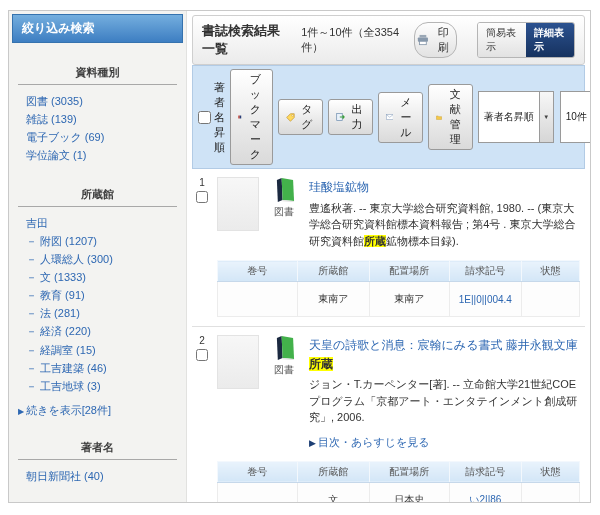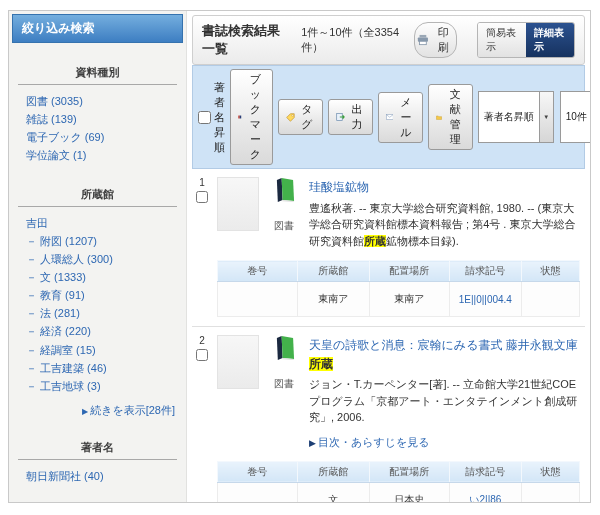--- a/index.html
+++ b/index.html
@@ -12,21 +12,21 @@
 
   
   .sidebar { width:178px; flex-shrink:0; background:#f3f3f1; border-right:1px solid #e2e2e0; padding:3px; }
   .sidebar-header { background:linear-gradient(#74aede,#3d7ec2); border:1px solid #3572ae;
     color:#fff; font-weight:bold; font-size:12px; padding:5px 9px; }
   .side-section { margin:22px 6px 0 6px; }
   .side-section h3 { font-size:11px; color:#3d3d3d; font-weight:bold;
     border-bottom:1px solid #a8a8a8; padding:0 2px 4px 2px; margin-bottom:7px;text-align:center; }
   .side-link { display:block; color:#2d67b2; font-size:11px; line-height:1.65; padding-left:8px; }
   .side-link.sub { padding-left:8px; }
-  .more-link { display:block; text-align:right; color:#2d67b2; font-size:11px; margin:8px 2px 0 0; }
+  .more-link { display:block; color:#2d67b2; font-size:11px; margin:8px 2px 0 0; }
   .more-link .tri { font-size:8px; margin-right:2px; }
 
   
   .main { flex:1; padding:4px 5px; overflow:hidden; }
 
   .title-bar { display:flex; align-items:center; gap:10px; border:1px solid #cfcfcf;
     border-radius:3px; background:linear-gradient(#ffffff,#ebebeb); padding:6px 9px; }
   .page-title { font-size:13px; font-weight:bold; color:#333; }
   .result-count { font-size:11px; color:#333; }
   .print-btn { display:inline-flex; align-items:center; gap:4px; border:1px solid #b5b5b5;
@@ -58,21 +58,21 @@
     font-size:6px; color:#444; }
 
   
   .result { padding:8px 4px 7px 2px; border-bottom:1px solid #e0e0e0; }
   .r-top { display:flex; gap:7px; min-height:58px; }
   .r-numcol { width:16px; flex-shrink:0; text-align:center; font-size:10px; color:#333; }
   .r-numcol input { width:12px; height:12px; margin-top:3px; }
   .r-thumb { width:42px; height:54px; flex-shrink:0;
     background:linear-gradient(#f7f7f7,#ebebeb); border:1px solid #e3e3e3; }
   .r-iconcol { width:36px; flex-shrink:0; text-align:center; font-size:10px; color:#555; }
-  .r-iconcol .type-label { display:block; margin-top:15px; }
+  .r-iconcol .type-label { display:block; margin-top:1px; }
   .r-body { flex:1; min-width:0; }
   .r-title { font-size:12px; color:#2d67b2; line-height:1.3; display:inline; }
   .r-desc { font-size:11px; color:#333; line-height:1.5; margin-top:4px; }
   mark.hl { background:#ffff00; color:#333; font-weight:bold; }
   .toc-link { display:inline-block; margin-top:9px; font-size:11px; color:#2d67b2; }
   .toc-link .tri { color:#1c3e74; font-size:9px; margin-right:2px; }
 
   table.holdings { width:calc(100% - 24px); margin:11px 0 2px 23px;
     border-collapse:collapse; font-size:10px; border:1px solid #d8e2ec; }
   .holdings th { background:linear-gradient(#e9f3fc,#d3e6f7); color:#555; font-weight:normal;

